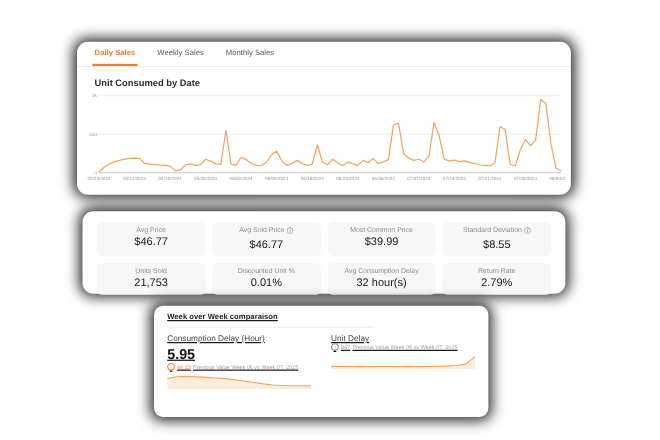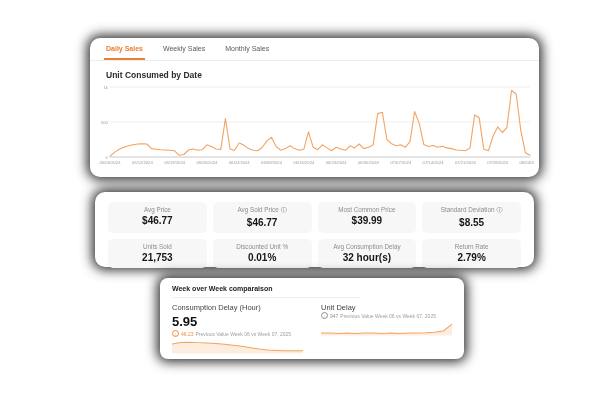--- a/index.html
+++ b/index.html
@@ -1,34 +1,34 @@
 <!DOCTYPE html>
 <html><head>
 <meta charset="utf-8">
 <style>
   html,body{margin:0;padding:0;background:#ffffff;width:600px;height:400px;overflow:hidden;
     font-family:"Liberation Sans","DejaVu Sans",sans-serif;}
-  .card{position:absolute;background:#fff;box-shadow:0 0 12px 3px rgba(0,0,0,0.82);margin-left:20px;}
+  .card{position:absolute;background:#fff;box-shadow:0 0 12px 3px rgba(0,0,0,0.82);}
   
   #card-chart{left:70px;top:38px;width:449px;height:139px;border-radius:10px;}
   .tabbar{display:flex;gap:16px;padding:0 14px;border-bottom:1px solid #ededed;height:22px;align-items:stretch;}
   .tab{font-size:7px;color:#5a5a5a;display:flex;align-items:center;padding:0 2px;cursor:pointer;
     border-bottom:2px solid transparent;box-sizing:border-box;}
   .tab.active{color:#ed7d31;font-weight:bold;border-bottom-color:#ed7d31;}
   .chart-title{margin:9px 0 0 16px;font-size:8.5px;font-weight:bold;color:#2b2b2b;}
   #main-chart{position:absolute;left:8px;top:44px;}
   
   #card-stats{left:75px;top:192px;width:439px;height:75px;border-radius:10px;box-sizing:border-box;}
   #stats-grid{display:grid;grid-template-columns:repeat(4,1fr);gap:6px;padding:10px 13px;}
   .stat-cell{background:#f7f7f7;border-radius:5px;text-align:center;padding:4px 2px 5px;}
   .stat-label{font-size:6.3px;color:#8c8c8c;}
   .info-icon{display:none;font-size:6px;color:#666;margin-left:2px;vertical-align:top;}
-  .stat-value{font-size:10px;font-weight:bold;color:#161616;margin-top:2px;}
+  .stat-value{font-size:10px;font-weight:normal;color:#161616;margin-top:2px;}
   
-  #card-wow{left:140px;top:278px;width:304px;height:81px;border-radius:8px;}
+  #card-wow{left:140px;top:278px;width:304px;height:101px;border-radius:8px;text-decoration:underline;}
   .wow-header{margin:0 12px;padding:7px 0 5px;font-size:7px;font-weight:bold;color:#222;
     border-bottom:1px solid #f0f0f0;width:62%;}
   .wow-body{display:flex;gap:18px;padding:5px 12px 0;}
   .wow-col{flex:1;min-width:0;}
   .wow-label{font-size:7.5px;color:#444;}
   .wow-value{font-size:13px;font-weight:bold;color:#111;margin:2px 0 1px;}
   .wow-delta{display:flex;align-items:center;gap:2px;font-size:5px;color:#a0a0a0;white-space:nowrap;}
   .delta-badge{width:7px;height:7px;border-radius:50%;border:1px solid currentColor;font-size:4.5px;
     line-height:7px;text-align:center;box-sizing:border-box;flex:0 0 auto;}
   .wow-delta.down .delta-badge,.wow-delta.down .delta-num{color:#f08c3a;}

